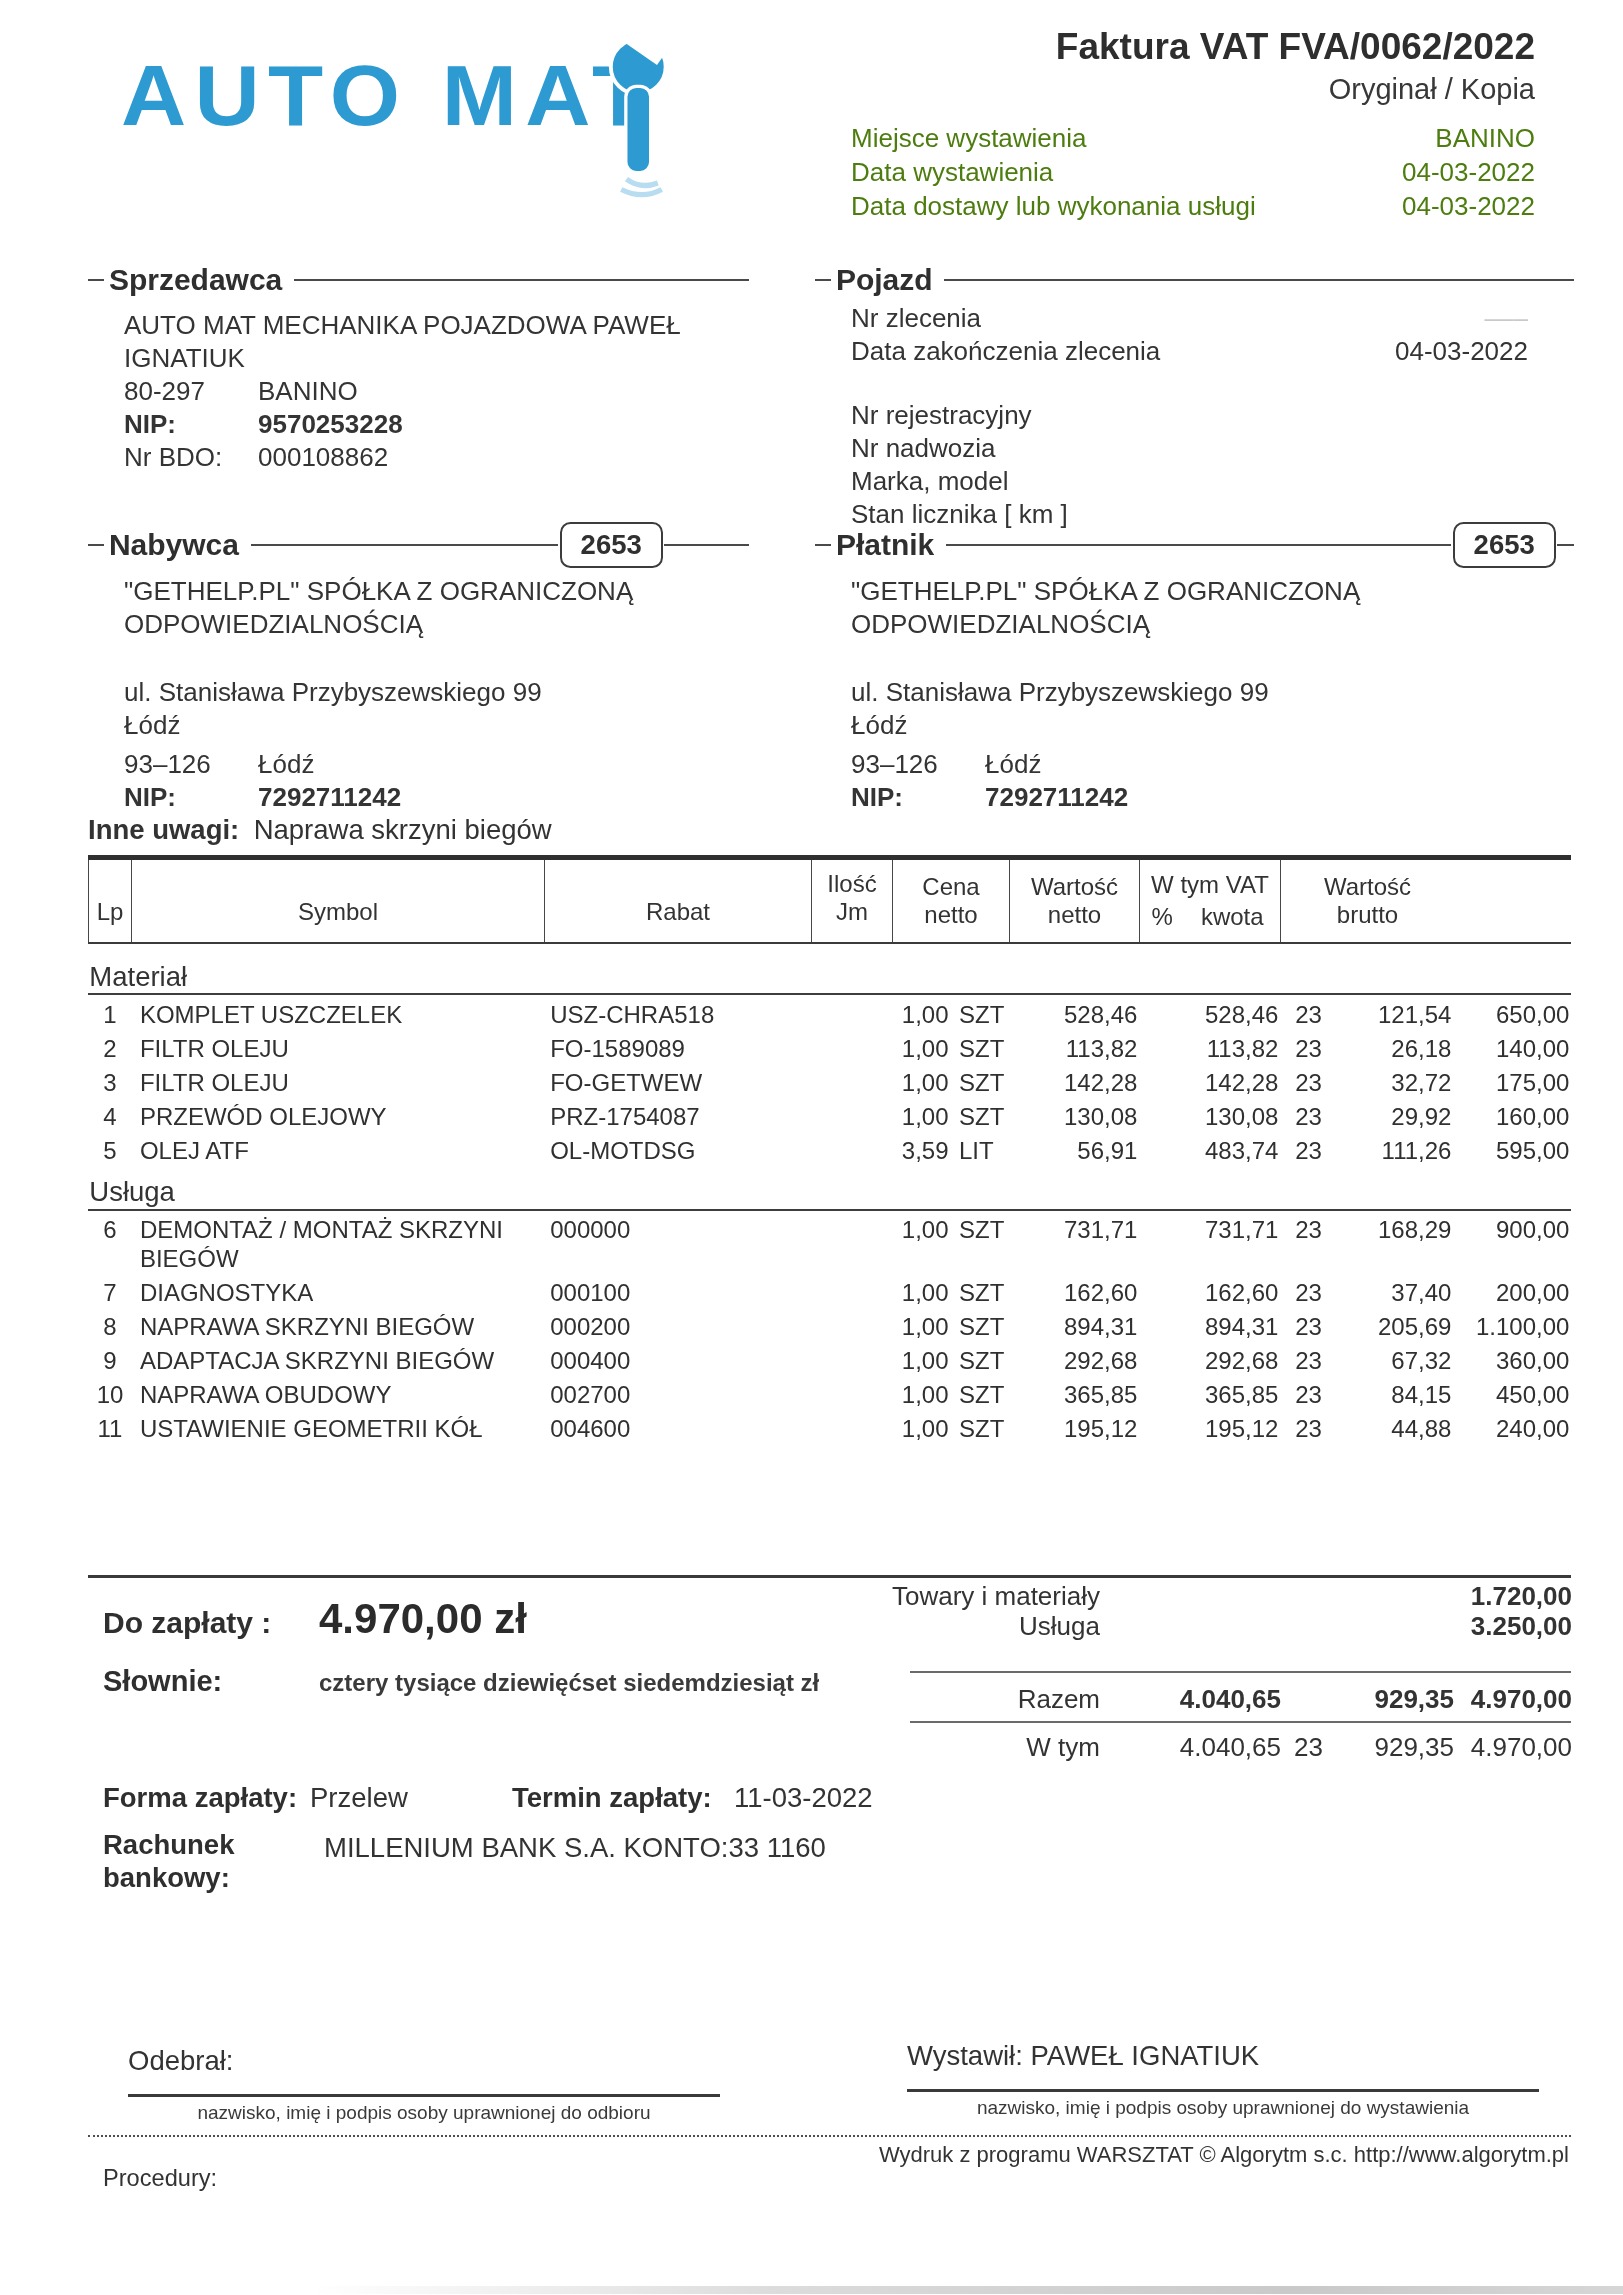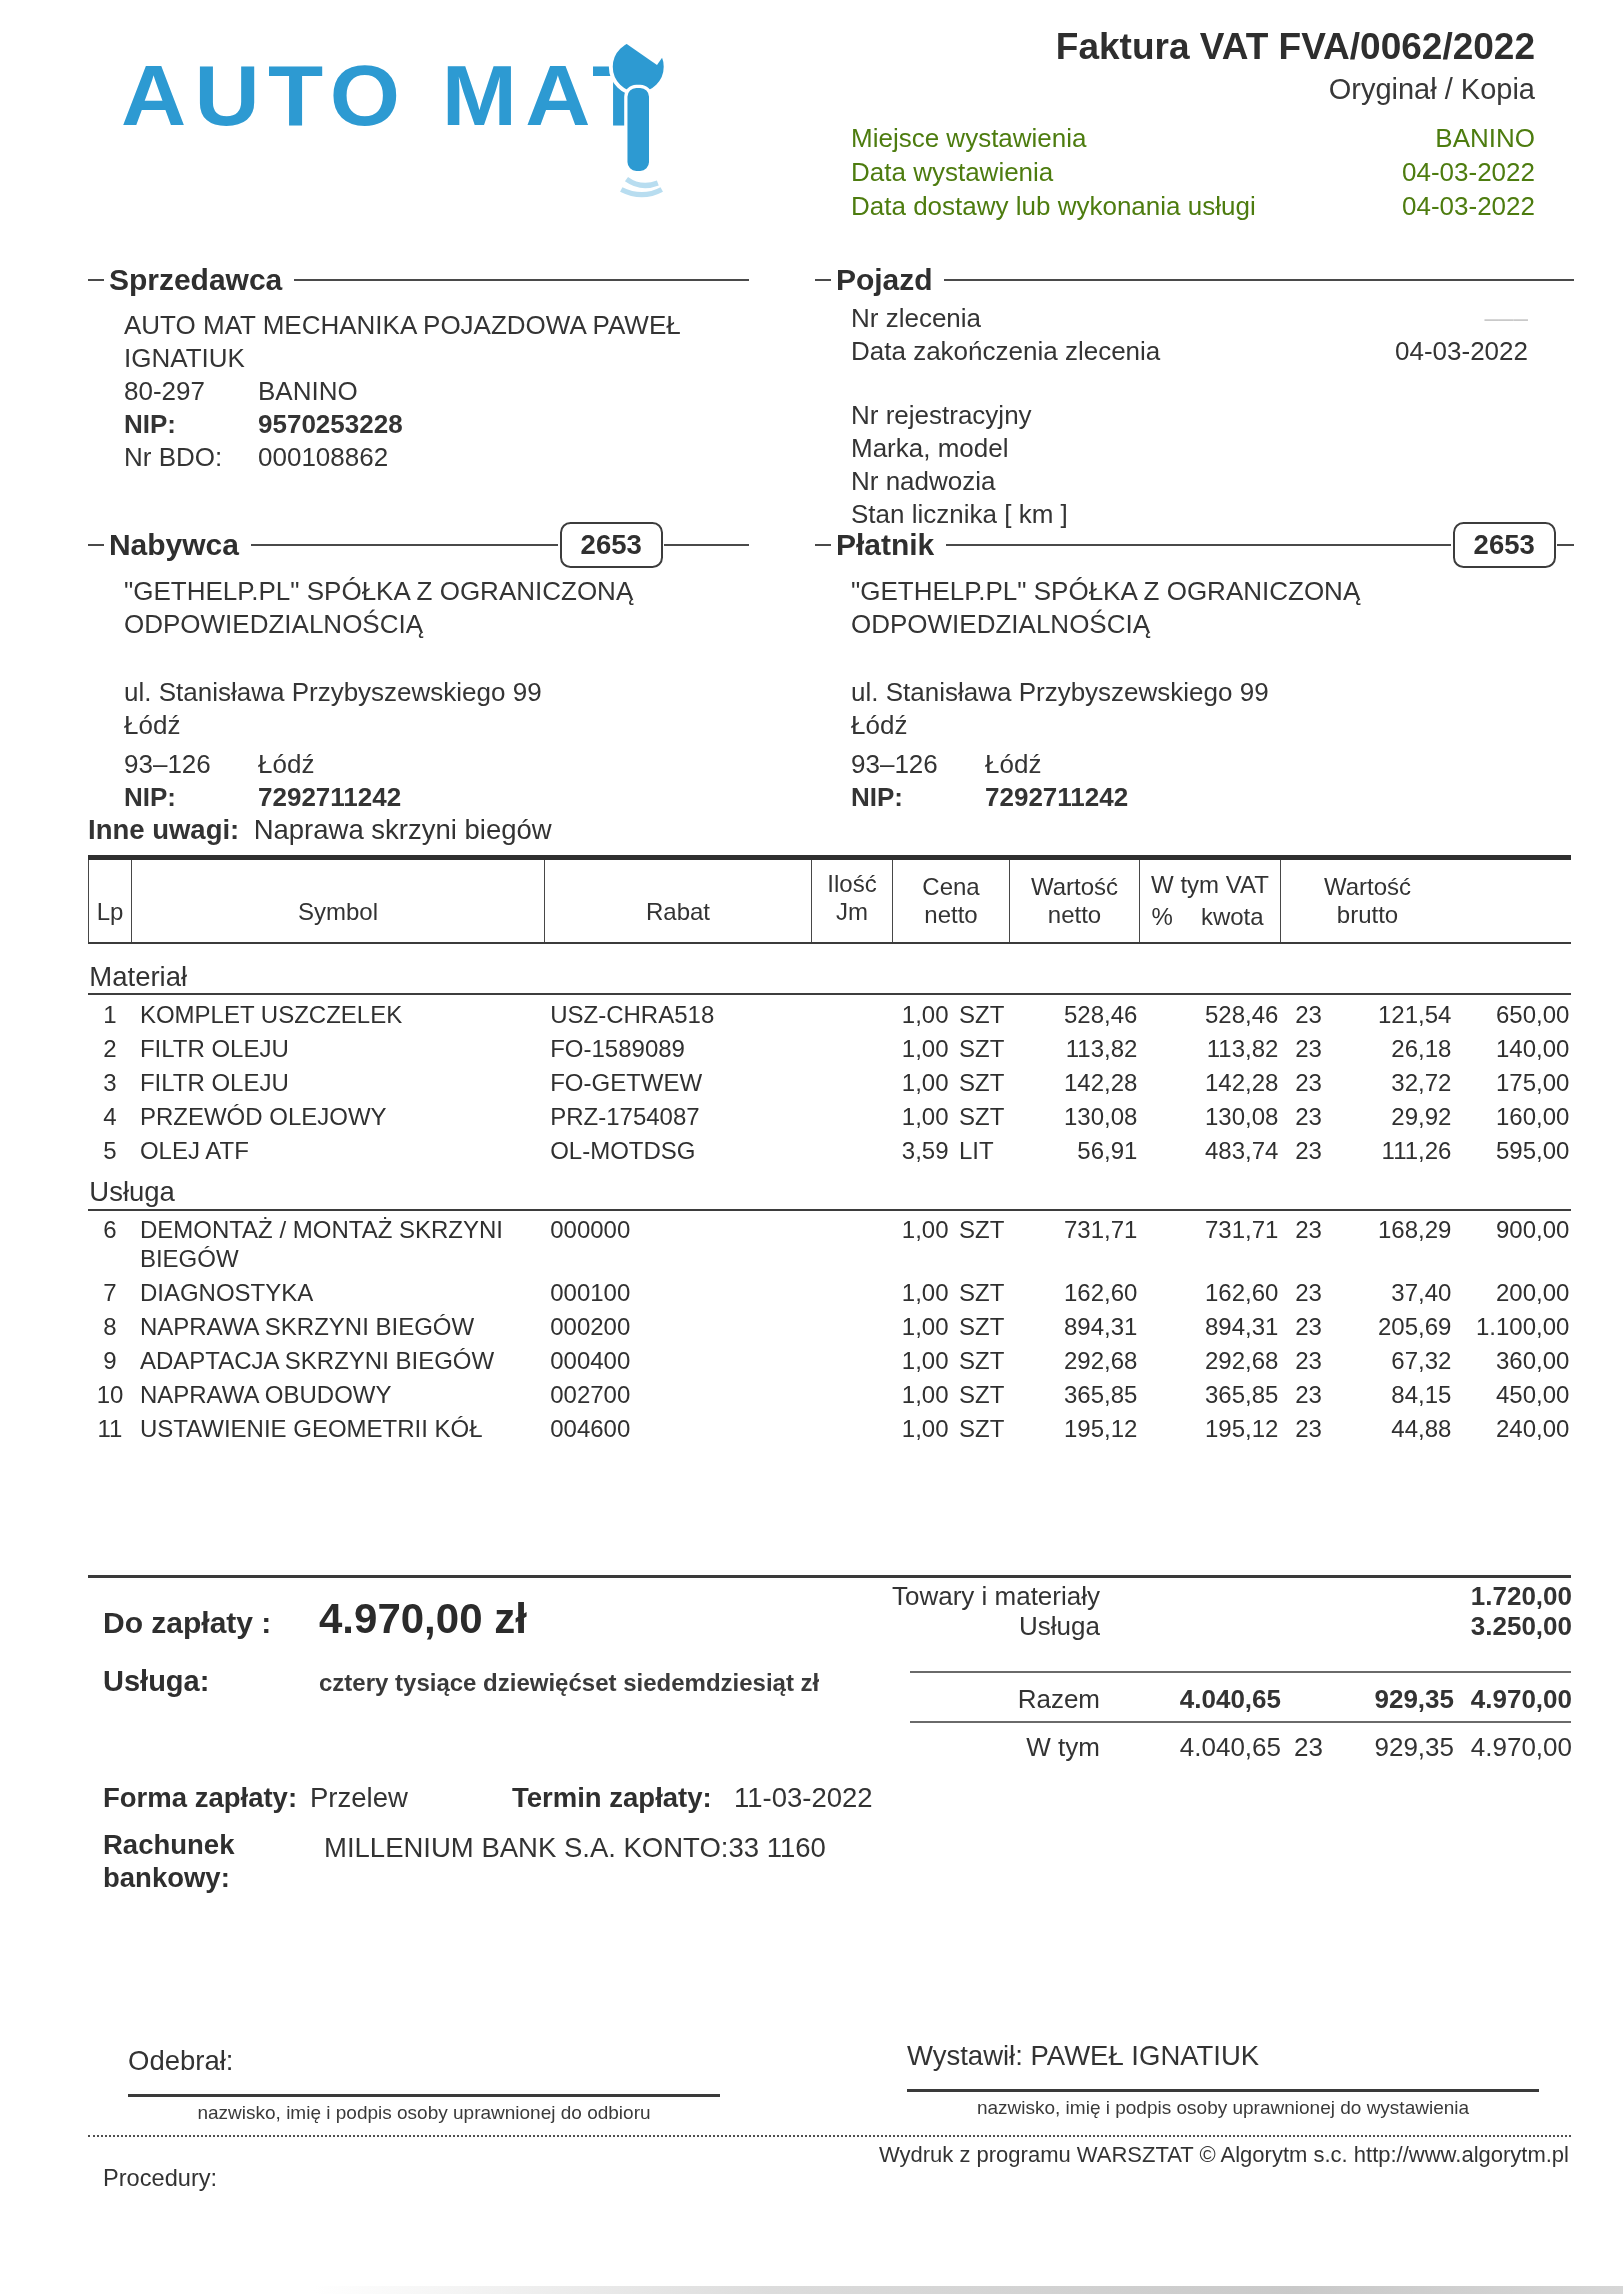--- a/index.html
+++ b/index.html
@@ -176,22 +176,22 @@
       <div class="vrow" style="margin-top:1.3px;">
         <span>Nr zlecenia</span>
         <span class="faint">–––</span>
       </div>
       <div class="vrow">
         <span>Data zakończenia zlecenia</span>
         <span>04-03-2022</span>
       </div>
       <div class="gap48"></div>
       <div class="line50">Nr rejestracyjny</div>
+      <div class="line50">Nr nadwozia</div>
       <div class="line50">Marka, model</div>
-      <div class="line50">Nr nadwozia</div>
       <div class="line50">Stan licznika [ km ]</div>
     </div>
   </div>
 
   <div class="sec" style="left:88px;top:524px;width:661px;">
     <div class="sec-head">
       <span class="stub"></span>
       <span class="sec-title">Nabywca</span>
       <span class="rule"></span>
       <span class="badge">2653</span>
@@ -451,21 +451,21 @@
   </div>
 
   <div class="sum-topline"></div>
 
   <div class="sum-left">
     <div class="sum-row1">
       <span class="lbl">Do zapłaty :</span>
       <span class="val">4.970,00 zł</span>
     </div>
     <div class="sum-row2">
-      <span class="lbl">Usługa:</span>
+      <span class="lbl">Słownie:</span>
       <span class="val">cztery tysiące dziewięćset siedemdziesiąt zł</span>
     </div>
   </div>
 
   <div class="sum-right">
     <div class="sr-grid sr-row">
       <span class="sr-lbl">Towary i materiały</span>
       <span></span>
         <span></span>
         <span></span>

